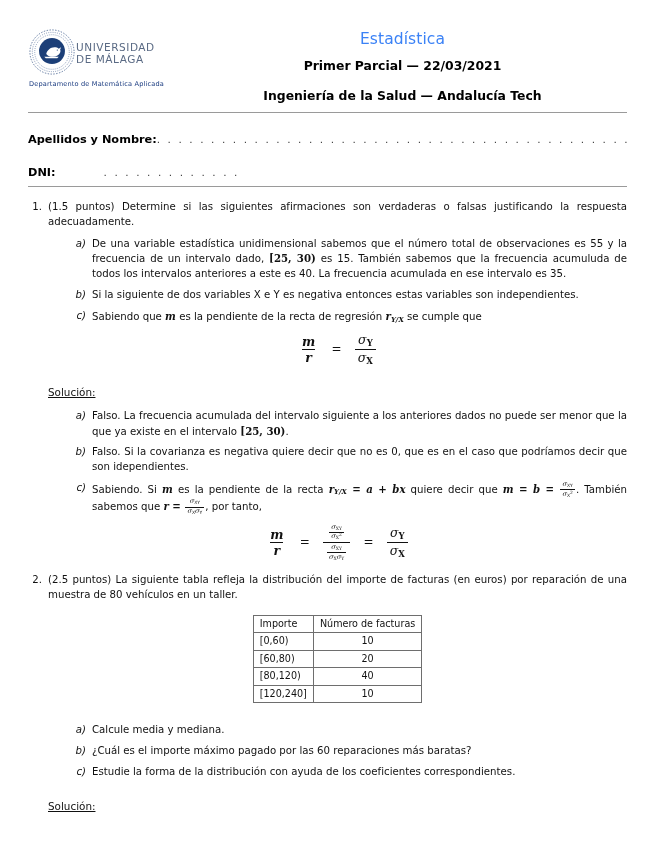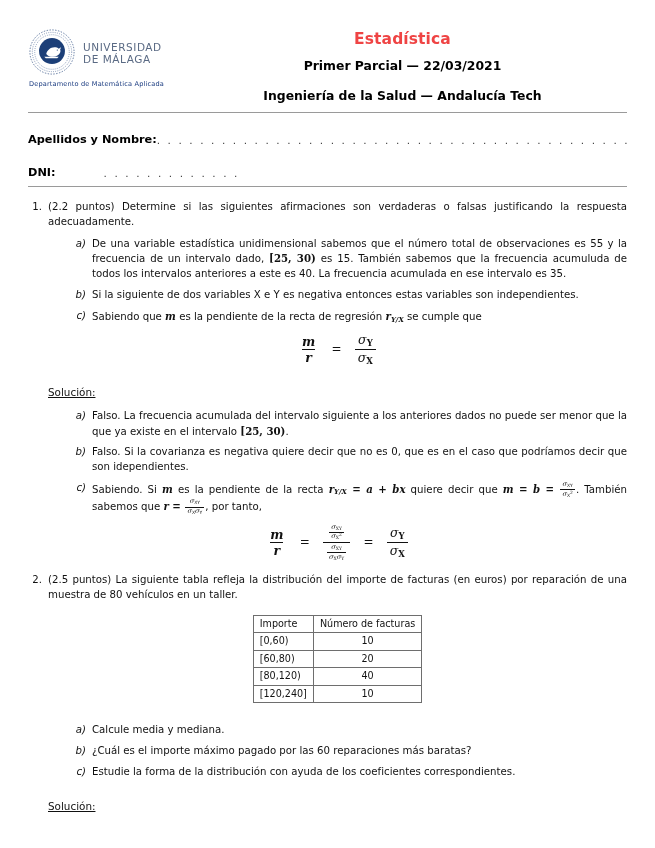--- a/index.html
+++ b/index.html
@@ -36,21 +36,20 @@
     left: 28px;
     top: 28px;
     width: 180px;
     display: flex;
     flex-direction: column;
     align-items: flex-start;
   }
   .logo-row {
     display: flex;
     align-items: center;
-    gap: 7px;
   }
   .seal {
     width: 48px;
     height: 48px;
     flex: none;
   }
   .uma-wordmark {
     display: flex;
     flex-direction: column;
     line-height: 1.18;
@@ -72,24 +71,24 @@
     white-space: nowrap;
   }
 
   .title-block {
     text-align: center;
     padding-left: 150px;
     padding-top: 4px;
   }
   .exam-title {
     font-size: 15.5px;
-    font-weight: bold;
+    font-weight: normal;
     letter-spacing: 0.1px;
     margin: 0 0 5px 0;
-    color: #ef4444;
+    color: #3b82f6;
   }
   .exam-sub {
     font-size: 12.4px;
     font-weight: bold;
     margin: 10px 0 5px 0;
     color: #000;
   }
   .exam-sub2 {
     font-size: 12.4px;
     font-weight: bold;
@@ -104,21 +103,21 @@
     margin: 0 28px;
     height: 0;
   }
   .field-row {
     padding: 0 28px;
     box-sizing: border-box;
     font-size: 11.3px;
     font-weight: bold;
     color: #000;
     display: flex;
-    align-items: flex-end;
+    align-items: flex-start;
     white-space: nowrap;
     overflow: hidden;
   }
   .field-label { flex: none; }
   .dots {
     font-weight: normal;
     letter-spacing: 2.1px;
     color: #3c3c3c;
     font-size: 10.5px;
     overflow: hidden;
@@ -299,21 +298,21 @@
     <span class="dots short">. . . . . . . . . . . . . . . . . . . . . . . . . . . . . . . .</span>
   </div>
 
   <hr class="rule" style="margin-top:7px;">
 
   <div class="content">
 
     <div class="item" style="margin-top:13px;">
       <div class="item-num">1.</div>
       <div class="item-body">
-        <div>(2.2 puntos) Determine si las siguientes afirmaciones son verdaderas o falsas justificando la respuesta adecuadamente.</div>
+        <div>(1.5 puntos) Determine si las siguientes afirmaciones son verdaderas o falsas justificando la respuesta adecuadamente.</div>
 
         <div class="sublist">
 
           <div class="subitem">
             <div class="subitem-lbl">a)</div>
             <div class="subitem-body"><span>De una variable estadística unidimensional sabemos que el número total de observaciones es 55 y la frecuencia de un intervalo dado, </span><span class="mbold">[25, 30)</span><span> es 15. También sabemos que la frecuencia acumuluda de todos los intervalos anteriores a este es 40. La frecuencia acumulada en ese intervalo es 35.</span></div>
           </div>
 
           <div class="subitem">
             <div class="subitem-lbl">b)</div>

